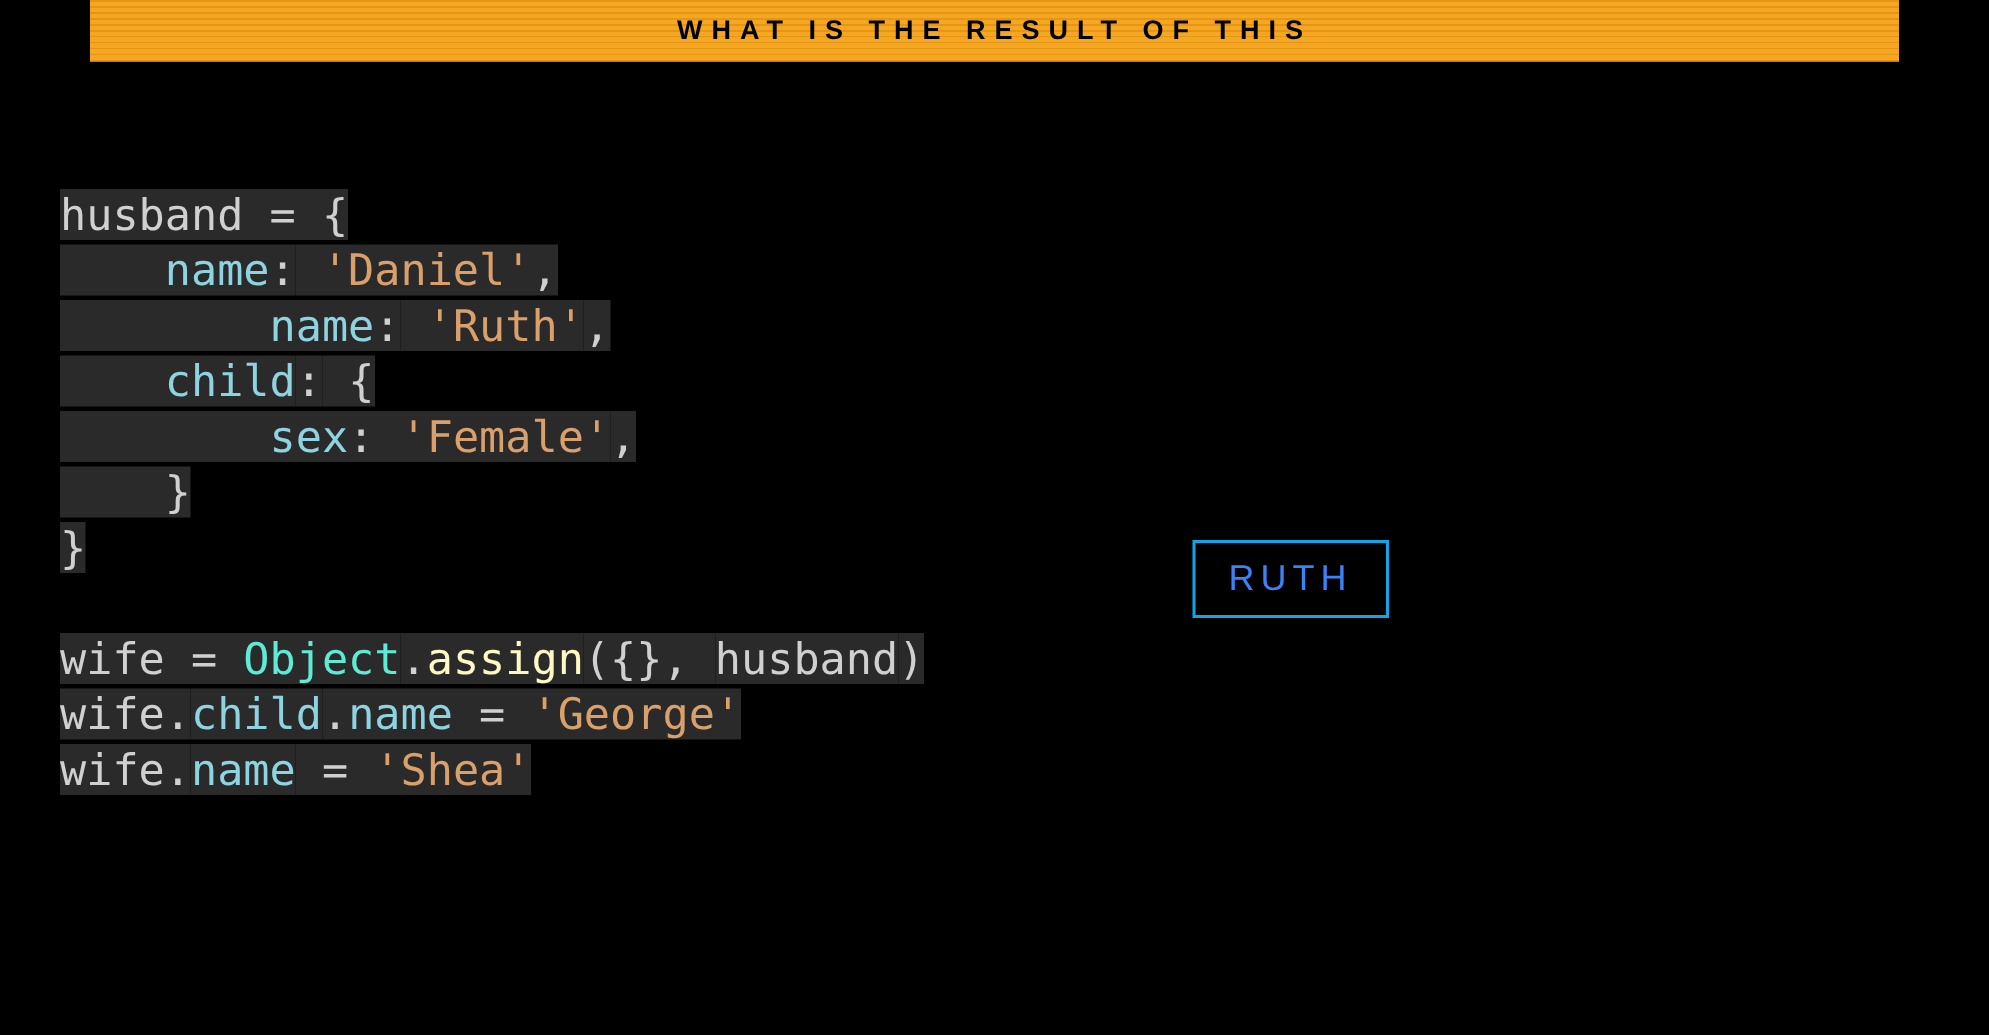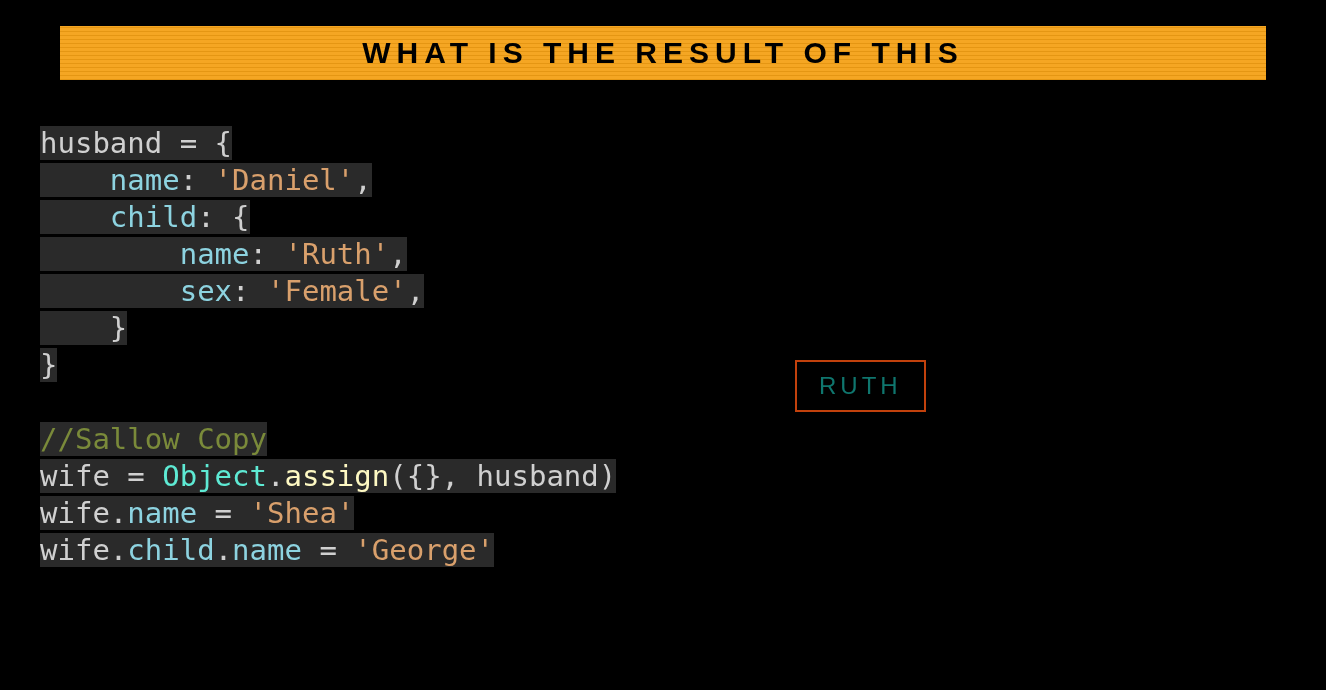--- a/index.html
+++ b/index.html
@@ -13,24 +13,24 @@
     }
     .title-bar {
       background: #f5a623;
       background-image: repeating-linear-gradient(
         0deg,
         #e59613,
         #e59613 1px,
         #f5a623 1px,
         #f5a623 4px
       );
-      margin: 26px 60px 0 60px;
+      margin: 0 60px 0 60px;
       padding: 10px 0;
       text-align: center;
-      font-size: 30px;
+      font-size: 18px;
       font-weight: 600;
       letter-spacing: 6px;
       color: #000;
     }
     .code-area {
       position: absolute;
       left: 40px;
       top: 125px;
       font-family: 'Menlo', 'Consolas', monospace;
       font-size: 29px;
@@ -54,47 +54,46 @@
     .tok-func { color: #fef9c3; }
     .tok-class { color: #5eead4; }
     .answers {
       position: absolute;
       top: 360px;
       left: 795px;
       display: flex;
       gap: 100px;
     }
     .answer-btn {
-      border: 2px solid #c2410c;
-      color: #0f766e;
+      border: 2px solid #0ea5e9;
+      color: #3b82f6;
       background: transparent;
       padding: 10px 22px;
       font-size: 24px;
       font-weight: 400;
       letter-spacing: 4px;
       cursor: pointer;
       font-family: inherit;
     }
   </style>
 </head>
 <body>
 
 <div class="title-bar">WHAT IS THE RESULT OF THIS</div>
 
 <div class="code-area">
   <div class="line"><span class="hl tok-ident">husband</span><span class="hl tok-op"> = {</span></div>
   <div class="line"><span class="hl">    </span><span class="hl tok-prop">name</span><span class="hl tok-op">:</span><span class="hl tok-str"> 'Daniel'</span><span class="hl tok-op">,</span></div>
+  <div class="line"><span class="hl">        </span><span class="hl tok-prop">name</span><span class="hl tok-op">:</span><span class="hl tok-str"> 'Ruth'</span><span class="hl tok-op">,</span></div>
   <div class="line"><span class="hl">    </span><span class="hl tok-prop">child</span><span class="hl tok-op">:</span><span class="hl tok-brace"> {</span></div>
-  <div class="line"><span class="hl">        </span><span class="hl tok-prop">name</span><span class="hl tok-op">:</span><span class="hl tok-str"> 'Ruth'</span><span class="hl tok-op">,</span></div>
   <div class="line"><span class="hl">        </span><span class="hl tok-prop">sex</span><span class="hl tok-op">:</span><span class="hl tok-str"> 'Female'</span><span class="hl tok-op">,</span></div>
   <div class="line"><span class="hl">    </span><span class="hl tok-brace">}</span></div>
   <div class="line"><span class="hl tok-brace">}</span></div>
   <div class="line">&nbsp;</div>
-  <div class="line"><span class="hl tok-comment">//Sallow Copy</span></div>
   <div class="line"><span class="hl tok-ident">wife</span><span class="hl tok-op"> = </span><span class="hl tok-class">Object</span><span class="hl tok-op">.</span><span class="hl tok-func">assign</span><span class="hl tok-op">({}, </span><span class="hl tok-ident">husband</span><span class="hl tok-op">)</span></div>
+  <div class="line"><span class="hl tok-ident">wife</span><span class="hl tok-op">.</span><span class="hl tok-prop">child</span><span class="hl tok-op">.</span><span class="hl tok-prop">name</span><span class="hl tok-op"> = </span><span class="hl tok-str">'George'</span></div>
   <div class="line"><span class="hl tok-ident">wife</span><span class="hl tok-op">.</span><span class="hl tok-prop">name</span><span class="hl tok-op"> = </span><span class="hl tok-str">'Shea'</span></div>
-  <div class="line"><span class="hl tok-ident">wife</span><span class="hl tok-op">.</span><span class="hl tok-prop">child</span><span class="hl tok-op">.</span><span class="hl tok-prop">name</span><span class="hl tok-op"> = </span><span class="hl tok-str">'George'</span></div>
   <div class="line">&nbsp;</div>
 </div>
 
 <div class="answers">
   <button class="answer-btn">RUTH</button>
 </div>
 
 </body></html>

